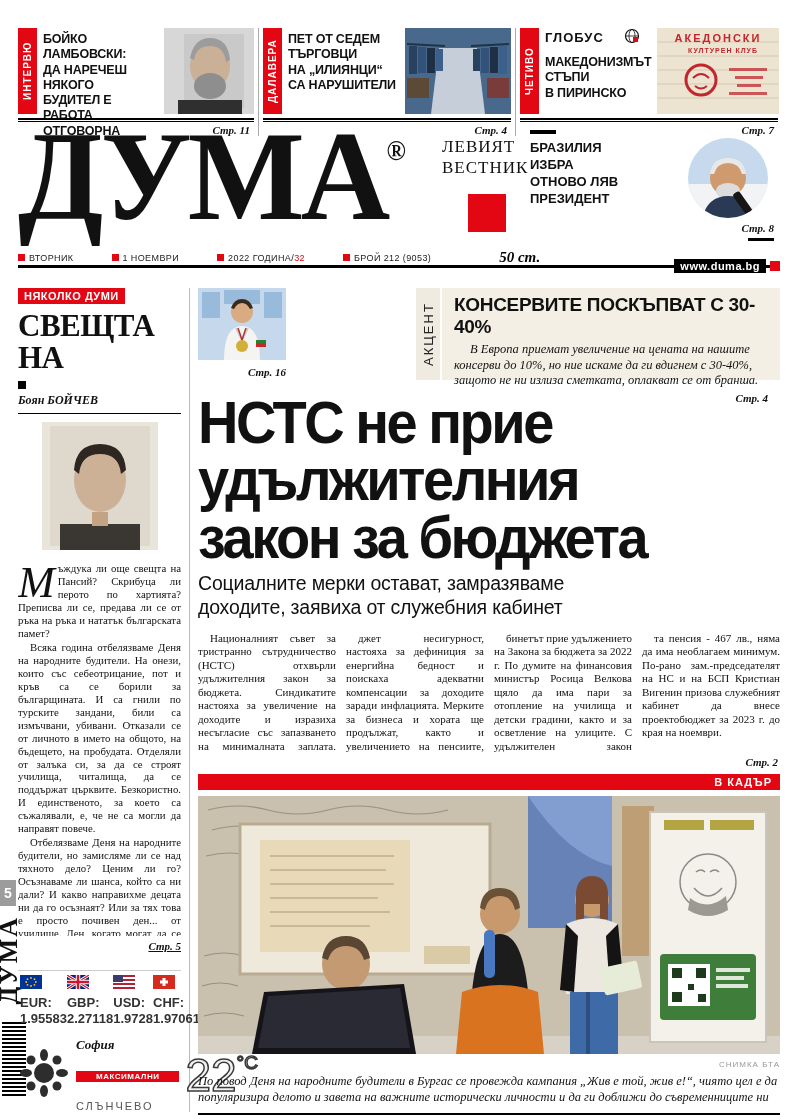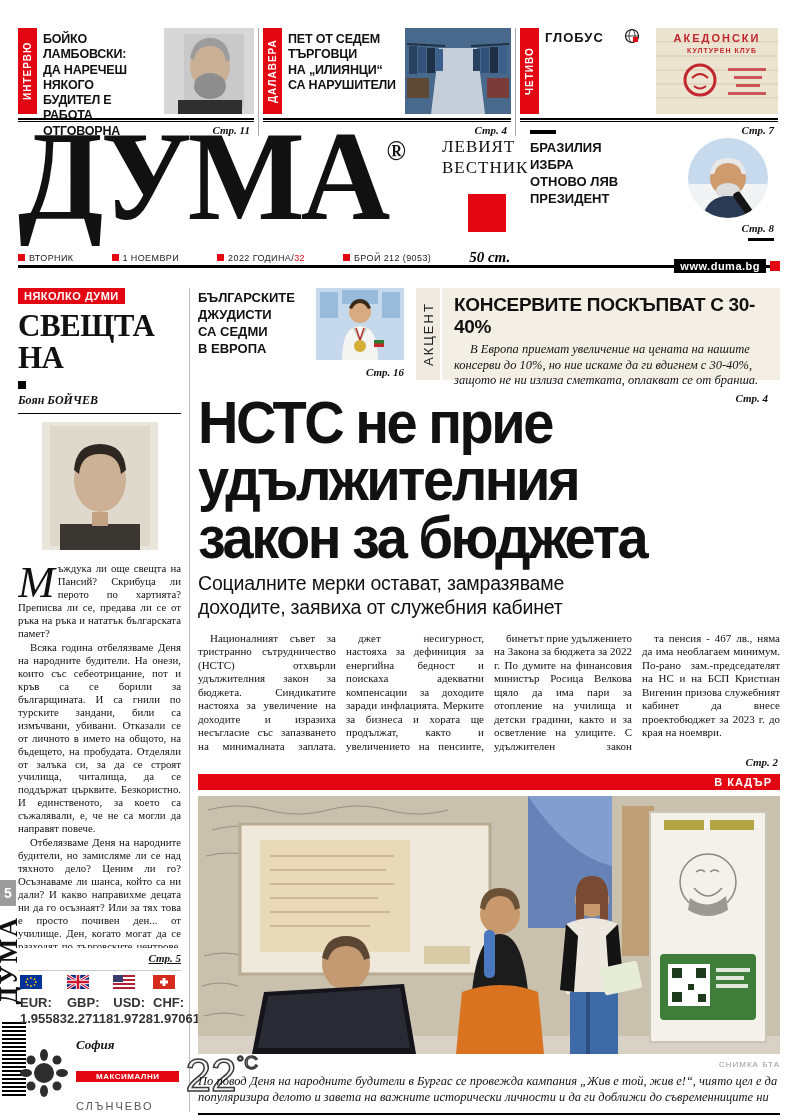--- a/index.html
+++ b/index.html
@@ -46,41 +46,41 @@
   .brazil-page{position:absolute;right:6px;top:92px;font-weight:bold;font-style:italic;font-size:11px;}
   .brazil-pl{position:absolute;right:6px;top:108px;width:26px;height:3px;background:#000;}
 
   
   .dateline{position:absolute;left:18px;top:250px;width:762px;height:18px;border-bottom:3px solid #000;
             display:flex;align-items:center;font-family:var(--sans);font-size:9px;color:#222;letter-spacing:.4px;}
   .dl-item{display:flex;align-items:center;gap:4px;margin-right:38px;}
   .dl-sq{width:7px;height:7px;background:var(--red);flex:none;}
   .dl-red{color:var(--red);}
   .dl-price{font-family:var(--serif);font-weight:bold;font-style:italic;font-size:15px;color:#000;
-            letter-spacing:0;}
+            letter-spacing:0;margin-left:30px;}
   .dl-site{position:absolute;right:14px;top:9px;background:#000;color:#fff;font-weight:bold;
            font-size:11px;padding:1px 6px;letter-spacing:.5px;}
   .dl-site-sq{position:absolute;right:0;top:11px;width:10px;height:10px;background:var(--red);}
 
   
   .left-col{position:absolute;left:18px;top:288px;width:172px;height:824px;display:flex;
             flex-direction:column;border-right:1px solid #bbb;padding-right:8px;}
   .lc-badge{align-self:flex-start;background:var(--red);color:#fff;font-family:var(--sans);
             font-weight:bold;font-size:11px;padding:2px 6px;letter-spacing:.5px;}
   .lc-head{font-family:Liberation Serif, serif;font-weight:bold;font-size:31px;line-height:1.02;margin-top:6px;letter-spacing:-0.5px;}
   .lc-head span{display:block;}
   .lc-bullet{width:8px;height:8px;background:#000;margin:8px 0 4px;}
   .lc-author{font-weight:bold;font-style:italic;font-size:12px;margin-bottom:5px;}
   .lc-rule{border-top:1px solid #000;margin-bottom:8px;}
   .lc-photo{align-self:center;margin-bottom:8px;}
   .lc-text{flex:1;overflow:hidden;font-size:10.8px;line-height:1.2;text-align:justify;}
   .lc-text p{text-indent:12px;margin-bottom:1px;}
   .lc-text p.first{text-indent:0;}
   .dropcap{float:left;font-style:italic;font-size:44px;line-height:.78;padding:4px 3px 0 0;font-weight:normal;}
-  .lc-page{font-weight:bold;font-style:italic;font-size:11px;text-align:right;margin:4px 0 6px;text-decoration:underline;}
+  .lc-page{font-weight:bold;font-style:italic;font-size:11px;text-align:right;margin:4px 0 18px;text-decoration:underline;}
   .currencies{display:flex;justify-content:space-between;padding:4px 2px;border-top:1px solid #ccc;}
   .cur{display:flex;flex-direction:column;gap:2px;}
   .cur-txt{font-family:var(--sans);font-weight:bold;font-size:13px;line-height:1.25;color:#333;}
   .weather{display:flex;align-items:center;gap:6px;margin-top:6px;}
   .w-mid{display:flex;flex-direction:column;gap:18px;}
   .w-city{font-weight:bold;font-style:italic;font-size:13px;}
   .w-badge{background:var(--red);color:#fff;font-family:var(--sans);font-weight:bold;font-size:8px;
            padding:1px 20px;align-self:flex-start;letter-spacing:.5px;}
   .w-cond{font-family:var(--sans);font-size:11px;letter-spacing:2px;color:#555;}
   .w-temp{font-family:var(--sans);font-size:46px;line-height:1;color:#f2f2f2;
@@ -205,20 +205,25 @@
             <span>ГЛОБУС</span>
             <span class="icon">
               <svg width="16" height="16" viewBox="0 0 16 16">
                 <circle cx="8" cy="8" r="6.5" fill="none" stroke="#111" stroke-width="1.2"></circle>
                 <ellipse cx="8" cy="8" rx="3" ry="6.5" fill="none" stroke="#111" stroke-width="0.8"></ellipse>
                 <line x1="1.5" y1="8" x2="14.5" y2="8" stroke="#111" stroke-width="0.8"></line>
                 <rect x="9" y="9" width="5" height="5" fill="#e30613"></rect>
               </svg>
             </span>
           </div>
+          <div class="t-head">
+            <span>МАКЕДОНИЗМЪТ</span>
+            <span>СТЪПИ</span>
+            <span>В ПИРИНСКО</span>
+          </div>
         </div>
         <div class="t-photo">
           <svg width="122" height="86" viewBox="0 0 122 86">
             <rect width="122" height="86" fill="#ece3d0"></rect>
             <g stroke="#d6cab2" stroke-width="1">
               <line x1="0" y1="14" x2="122" y2="14"></line>
                 <line x1="0" y1="28" x2="122" y2="28"></line>
               <line x1="0" y1="42" x2="122" y2="42"></line>
                 <line x1="0" y1="56" x2="122" y2="56"></line>
               <line x1="0" y1="70" x2="122" y2="70"></line>
@@ -411,26 +416,20 @@
       <div class="w-temp">
         <span>22</span><span class="unit">°C</span>
       </div>
     </div>
   </div>
 
   <div class="main-col">
 
     <div class="row1">
       <div class="judo">
-        <div class="judo-head">
-          <span>БЪЛГАРСКИТЕ</span>
-          <span>ДЖУДИСТИ</span>
-          <span>СА СЕДМИ</span>
-          <span>В ЕВРОПА</span>
-        </div>
         <div class="judo-right">
           <div>
             <svg width="88" height="72" viewBox="0 0 88 72">
               <rect width="88" height="72" fill="#c6d9ec"></rect>
               <g fill="#8fb4d8" opacity="0.8">
                 <rect x="4" y="4" width="18" height="26"></rect>
                   <rect x="66" y="4" width="18" height="26"></rect>
                 <rect x="26" y="2" width="36" height="14"></rect>
               </g>
               <circle cx="44" cy="24" r="11" fill="#d8ab83"></circle>

